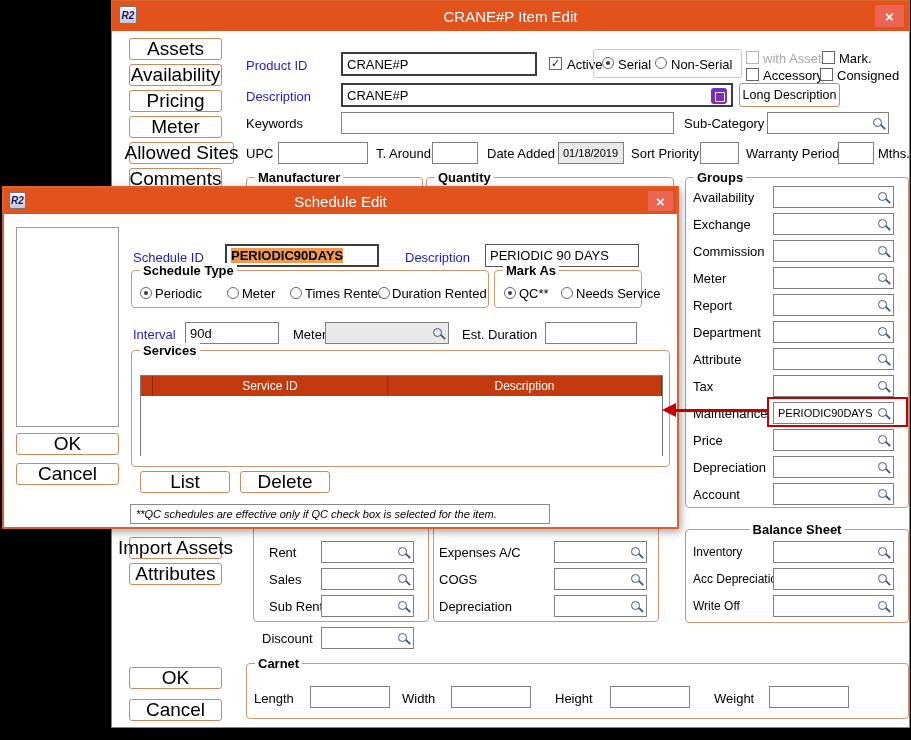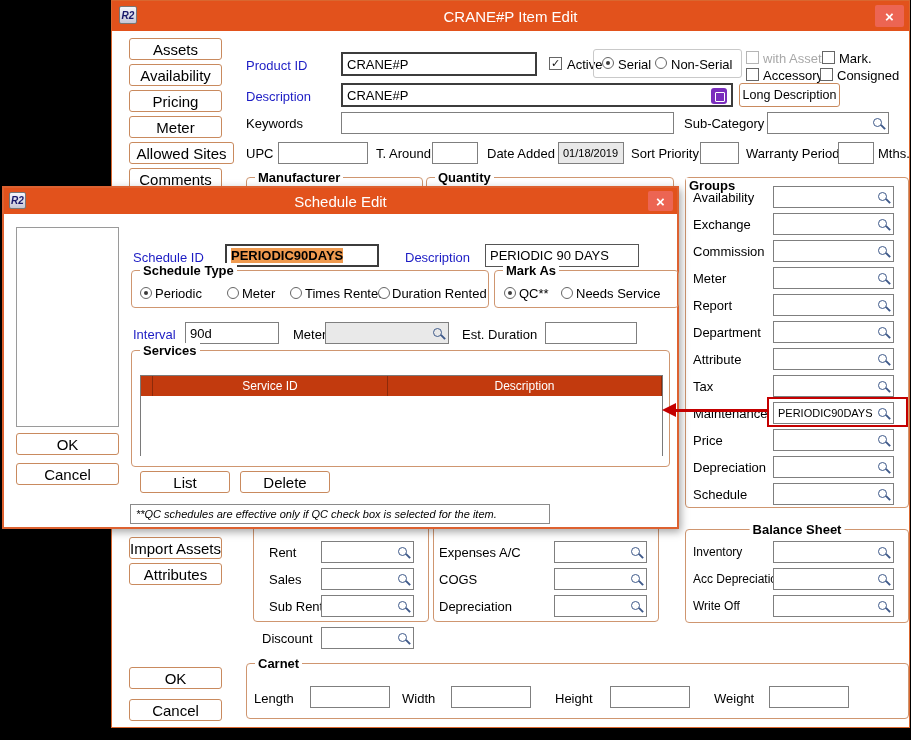--- a/index.html
+++ b/index.html
@@ -3,21 +3,21 @@
 <meta charset="utf-8">
 <style>
   * { margin:0; padding:0; box-sizing:border-box; }
   body { background:#000; font-family:"Liberation Sans", sans-serif; font-size:13px; color:#000; }
   .screen { position:relative; width:911px; height:740px; background:#000; overflow:hidden; }
   .win { position:absolute; background:#fff; }
   .tb { position:absolute; left:0; top:0; right:0; background:#e2521c; }
   .tb-title { position:absolute; left:0; right:0; top:0; bottom:0; display:flex; align-items:center; justify-content:center; color:#fff; font-size:15px; }
   .logo { position:absolute; width:18px; height:18px; background:linear-gradient(#f5f5fa,#c7c7d6); border:1px solid #777; border-radius:2px; color:#18186a; font-weight:bold; font-style:italic; font-size:10px; display:flex; align-items:center; justify-content:center; }
   .close { position:absolute; background:#ec6553; color:#fff; display:flex; align-items:center; justify-content:center; font-size:15px; font-weight:bold; border-radius:2px; cursor:default; }
-  .btn { position:absolute; background:#fff; border:1px solid #c98a5e; border-radius:3px; display:flex; align-items:center; justify-content:center; font-size:15px; white-space:nowrap; cursor:default; }
+  .btn { position:absolute; background:#fff; border:1px solid #c98a5e; border-radius:3px; display:flex; align-items:center; justify-content:center; font-size:19px; white-space:nowrap; cursor:default; }
   .lbl { position:absolute; white-space:nowrap; font-size:13px; }
   .blue { color:#1c1cc4; }
   .b { font-weight:bold; }
   .inp { position:absolute; background:#fff; border:1px solid #7f7f7f; display:flex; align-items:center; padding:0 4px; font-size:13px; overflow:hidden; }
   .inp .val { white-space:nowrap; overflow:hidden; }
   .dark { border:2px solid #3c3c3c; }
   .dis { background:#e9e9e9; }
   .has-ico { padding-right:17px; }
   .gb { position:absolute; border:1px solid #cf9670; border-radius:4px; }
   .leg { position:absolute; top:-8px; background:#fff; padding:0 3px; font-weight:bold; white-space:nowrap; font-size:13px; }
@@ -124,21 +124,21 @@
     <div class="lbl" style="left:766px; top:145px;">Mths.</div>
 
     <div class="gb" style="left:134px; top:176px; width:177px; height:200px;">
       <span class="leg" style="left:8px;">Manufacturer</span>
     </div>
     <div class="gb" style="left:314px; top:176px; width:248px; height:200px;">
       <span class="leg" style="left:8px;">Quantity</span>
     </div>
 
     <div class="gb" style="left:573px; top:176px; width:224px; height:331px;">
-      <span class="leg" style="left:0;margin-top:8px;">Groups</span>
+      <span class="leg" style="left:8px;">Groups</span>
     </div>
     <div class="lbl" style="left:581px; top:189px;">Availability</div>
     <div class="inp has-ico" style="left:661px; top:185px; width:121px; height:22px;">
         <span class="val"></span>
         <span class="mag"></span>
       </div>
     <div class="lbl" style="left:581px; top:216px;">Exchange</div>
     <div class="inp has-ico" style="left:661px; top:212px; width:121px; height:22px;">
         <span class="val"></span>
         <span class="mag"></span>
@@ -181,21 +181,21 @@
     <div class="lbl" style="left:581px; top:432px;">Price</div>
     <div class="inp has-ico" style="left:661px; top:428px; width:121px; height:22px;">
         <span class="val"></span>
         <span class="mag"></span>
       </div>
     <div class="lbl" style="left:581px; top:459px;">Depreciation</div>
     <div class="inp has-ico" style="left:661px; top:455px; width:121px; height:22px;">
         <span class="val"></span>
         <span class="mag"></span>
       </div>
-    <div class="lbl" style="left:581px; top:486px;">Schedule</div>
+    <div class="lbl" style="left:581px; top:486px;">Account</div>
     <div class="inp has-ico" style="left:661px; top:482px; width:121px; height:22px;">
         <span class="val"></span>
         <span class="mag"></span>
       </div>
 
     <div class="gb" style="left:573px; top:528px; width:224px; height:94px;">
       <span class="leg" style="left:50%; transform:translateX(-50%);">Balance Sheet</span>
     </div>
     <div class="lbl" style="left:581px; top:544px; font-size:12px;">Inventory</div>
     <div class="inp has-ico" style="left:661px; top:540px; width:121px; height:22px;">
@@ -298,21 +298,21 @@
     </div>
     <div class="rad sel" style="left:136px; top:99px;"></div>
     <div class="lbl" style="left:151px; top:98px;">Periodic</div>
     <div class="rad" style="left:223px; top:99px;"></div>
     <div class="lbl" style="left:238px; top:98px;">Meter</div>
     <div class="rad" style="left:286px; top:99px;"></div>
     <div class="lbl" style="left:301px; top:98px;">Times Rented</div>
     <div class="rad" style="left:374px; top:99px;"></div>
     <div class="lbl" style="left:388px; top:98px;">Duration Rented</div>
 
-    <div class="gb" style="left:490px; top:82px; width:185px; height:38px;">
+    <div class="gb" style="left:490px; top:82px; width:148px; height:38px;">
       <span class="leg" style="left:8px;">Mark As</span>
     </div>
     <div class="rad sel" style="left:500px; top:99px;"></div>
     <div class="lbl" style="left:515px; top:98px;">QC**</div>
     <div class="rad" style="left:557px; top:99px;"></div>
     <div class="lbl" style="left:572px; top:98px;">Needs Service</div>
 
     <div class="lbl blue" style="left:129px; top:139px;">Interval</div>
     <div class="inp" style="left:181px; top:134px; width:94px; height:22px;">
         <span class="val">90d</span>

